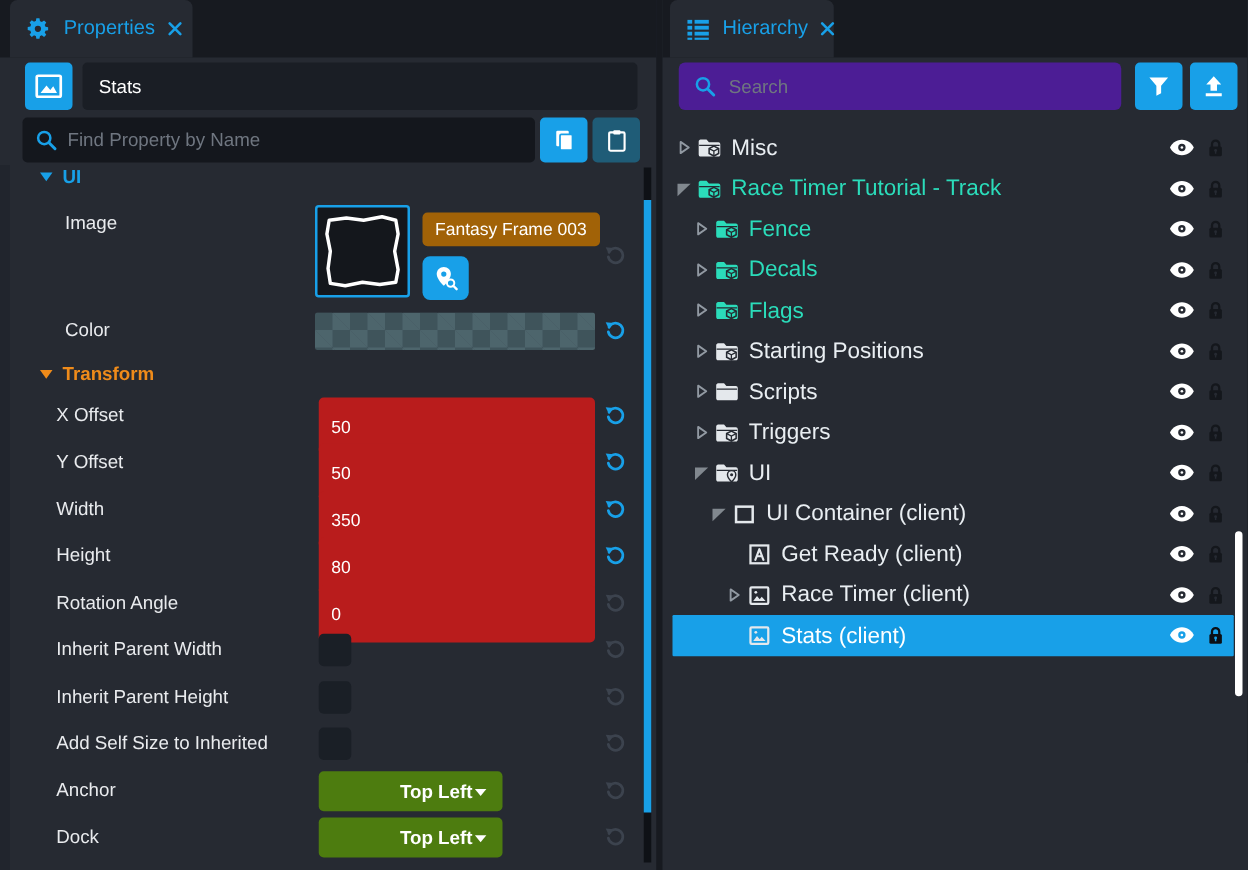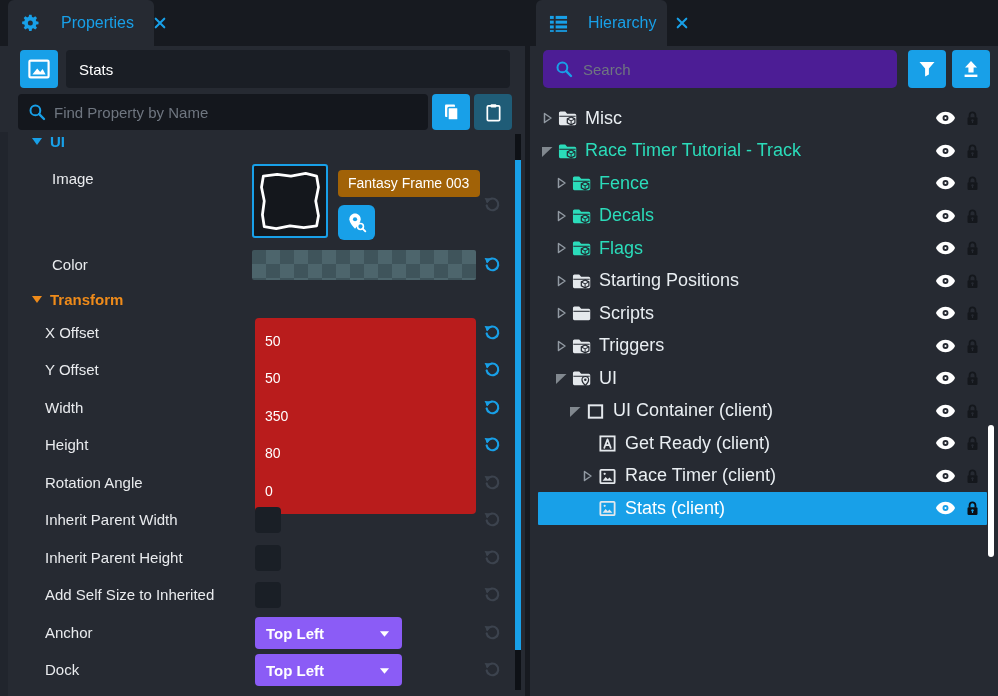--- a/index.html
+++ b/index.html
@@ -3,21 +3,21 @@
 <meta charset="utf-8">
 <style>
   html,body{margin:0;padding:0}
   body{width:998px;height:696px;position:relative;background:#171a20;
        font-family:"Liberation Sans",sans-serif;overflow:hidden;color:#e9ebee}
   .panel{position:absolute;top:0;bottom:0;background:#262a32}
   #props{left:0;width:525px}
   #hier{left:530px;width:468px}
   .tabbar{position:absolute;top:0;left:0;right:0;height:46px;background:#171a20}
   .tab{position:absolute;top:0;height:46px;background:#262a32;border-radius:6px 6px 0 0;
-       display:flex;align-items:center;gap:20px;padding:0 13px;box-sizing:border-box}
+       display:flex;align-items:center;gap:10px;padding:0 13px;box-sizing:border-box}
   .tab-label{color:#18a0e8;font-size:16px;white-space:nowrap}
   .icon{display:inline-block;line-height:0}
   svg{display:block}
 
   
   .type-btn{position:absolute;left:20px;top:50px;width:38px;height:38px;background:#18a0e8;border-radius:4px;
             display:flex;align-items:center;justify-content:center}
   .name-input{position:absolute;left:66px;top:50px;width:444px;height:38px;background:#1a1e25;border:none;
               border-radius:4px;color:#fff;font-size:15px;padding:0 13px;box-sizing:border-box;
               font-family:"Liberation Sans",sans-serif}
@@ -36,22 +36,22 @@
   .sec-head.blue{color:#18a0e8}
   .sec-head.orange{color:#ef8b1a}
   .tri-dn{width:0;height:0;border-left:5px solid transparent;border-right:5px solid transparent;border-top:7px solid currentColor}
 
   .plabel{position:absolute;left:45px;top:0;line-height:30px;font-size:15px;color:#e9ebee;white-space:nowrap}
   .plabel.l1{left:36px}
   .prow{position:absolute;left:0;width:100%;height:30px}
   .val{position:absolute;left:255px;top:0;width:221px;height:46px;background:#b91c1c;border:none;border-radius:4px;
        color:#fff;font-size:14px;padding:0 10px;box-sizing:border-box;font-family:"Liberation Sans",sans-serif}
   .chk{position:absolute;left:255px;top:2px;width:26px;height:26px;background:#1a1f26;border-radius:4px}
-  .dd{position:absolute;left:255px;top:-1px;width:147px;height:32px;background:#8b5cf6;border-radius:4px;
-      display:flex;align-items:center;justify-content:space-between;padding:0 11px;box-sizing:border-box}
+  .dd{position:absolute;left:255px;top:-1px;width:147px;height:32px;background:#4d7c0f;border-radius:4px;
+      display:flex;align-items:center;justify-content:flex-end;padding:0 11px;box-sizing:border-box}
   .dd span{color:#fff;font-weight:bold;font-size:15px}
   .reset{position:absolute;left:484px;top:6px;width:17px;height:17px;color:#18a0e8}
   .reset.off{color:#3c434e}
   .trunc{max-width:208px;overflow:hidden}
 
   .thumb{position:absolute;left:252px;top:164px;width:76px;height:74px;background:#14171c;border:2px solid #18a0e8;
          border-radius:3px;box-sizing:border-box;display:flex;align-items:center;justify-content:center}
   .asset-box{position:absolute;left:338px;top:170px;width:142px;height:27px;background:#a16207;border-radius:4px;
              color:#fff;font-size:14px;line-height:27px;padding:0 10px;box-sizing:border-box;white-space:nowrap}
   .pin-btn{position:absolute;left:338px;top:205px;width:37px;height:35px;background:#18a0e8;border-radius:6px;

